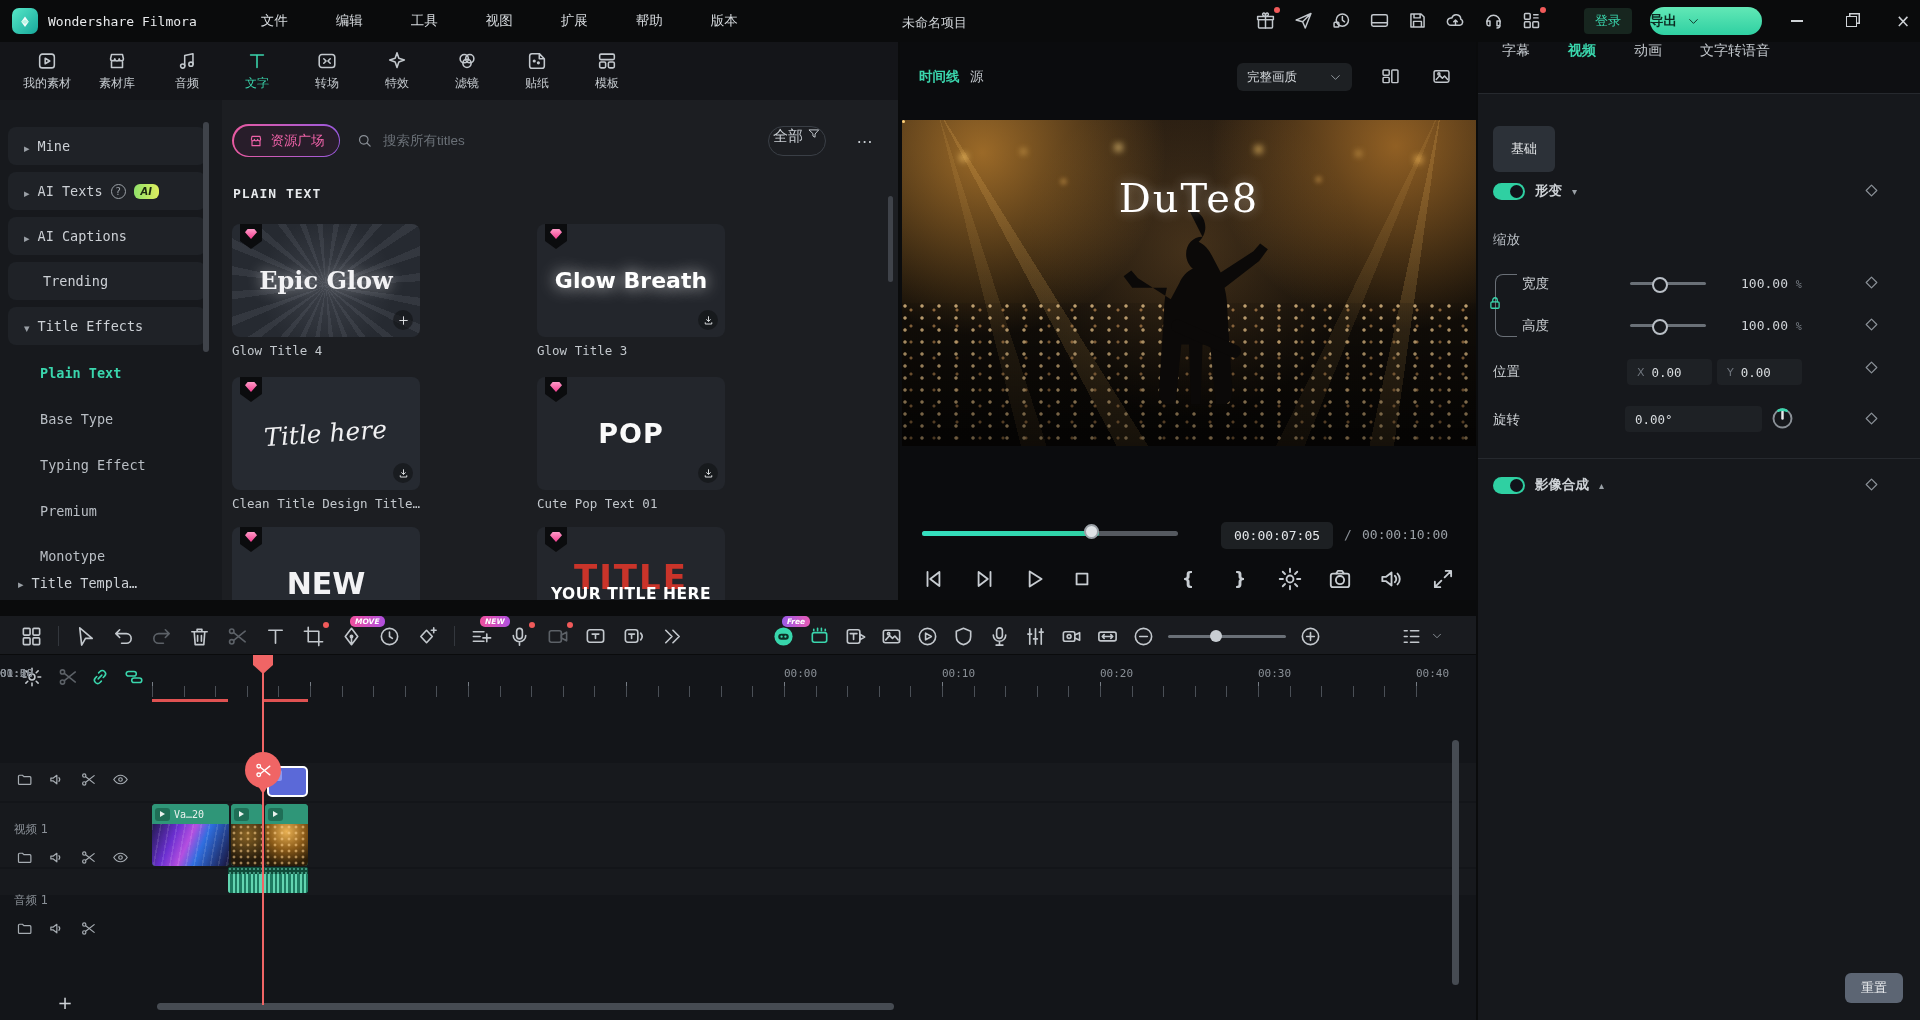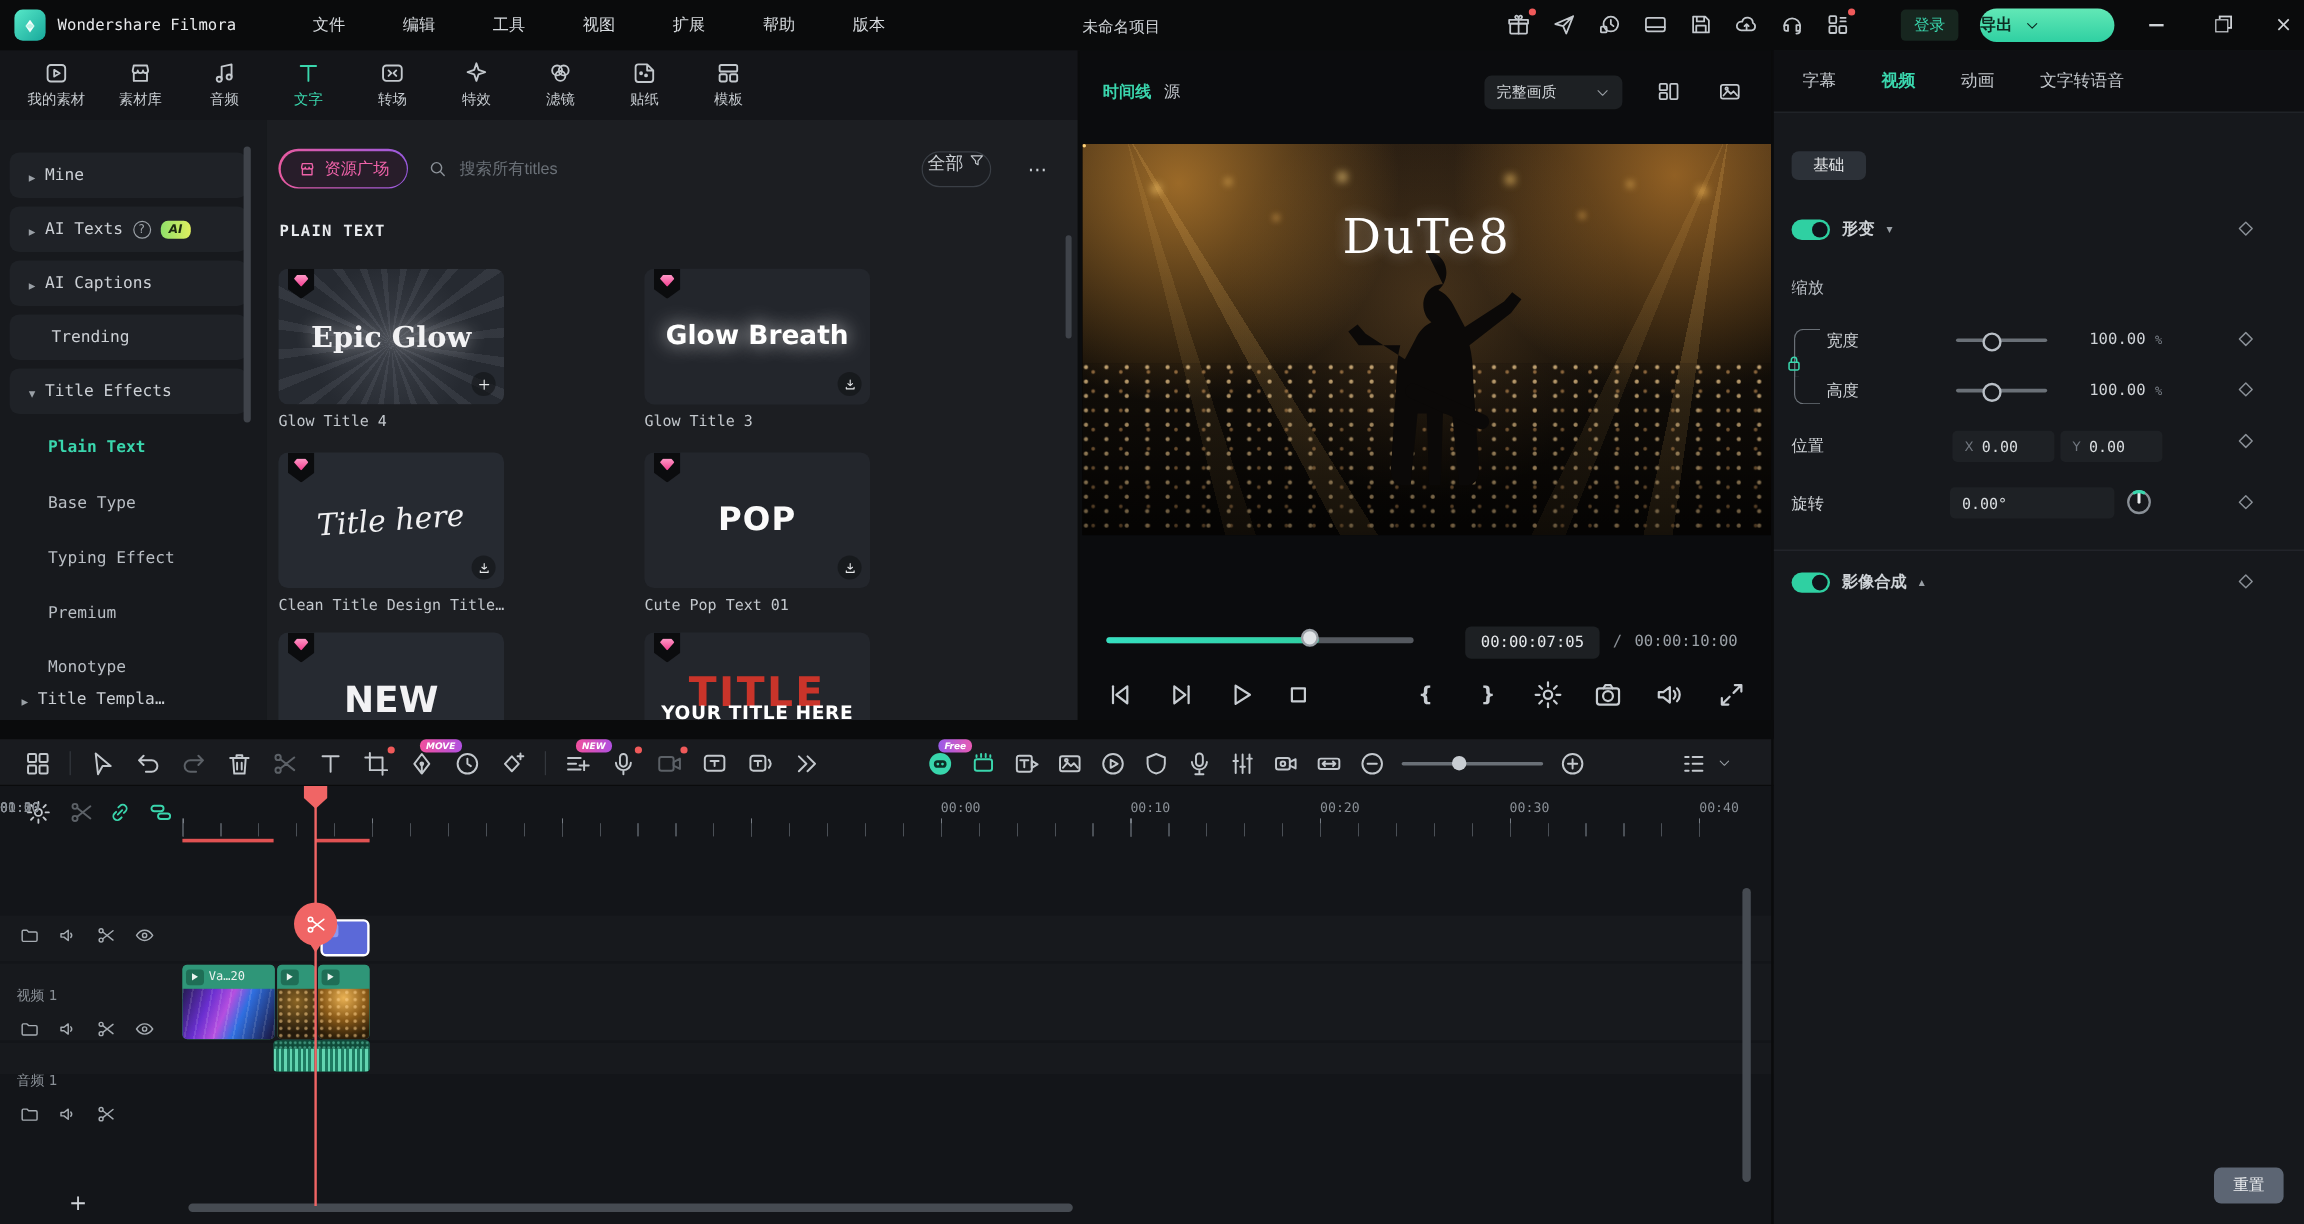--- a/index.html
+++ b/index.html
@@ -94,24 +94,24 @@
   .pg-fill{height:100%;border-radius:3px;background:linear-gradient(90deg,#35e0c0,#2fd0a2)}
   .pg-handle{position:absolute;left:184px;top:482px;width:15px;height:15px;border-radius:50%;background:#dfe3e6;border:2px solid #9aa0a6}
   .timebox{position:absolute;left:321px;top:480px;width:112px;height:27px;background:#1d2023;border-radius:5px;display:flex;align-items:center;justify-content:center;font-size:13px;color:#e4e7ea}
   .timesep{position:absolute;left:444px;top:485px;color:#8a9097;font-size:13px}
   .timetotal{position:absolute;left:462px;top:485px;font-size:13px;color:#9aa0a6}
   .pc{position:absolute;top:524px;width:26px;height:26px;transform:translateX(-50%)}
   .pc .ic{width:100%;height:100%;color:#c8cdd2}
   .brace{font-size:17px;font-weight:bold;color:#c8cdd2;display:flex;align-items:center;justify-content:center;width:100%;height:100%}
   
   .props{left:1478px;top:42px;width:442px;height:978px;background:#16181c}
-  .pr-tabs{position:absolute;left:0;top:0;width:442px;height:52px;background:#0e0f12;border-bottom:1px solid #26292e;display:flex;align-items:center;gap:38px;padding-left:24px}
+  .pr-tabs{position:absolute;left:0;top:0;width:442px;height:52px;background:#0e0f12;border-bottom:1px solid #26292e;display:flex;gap:38px;padding-left:24px}
   .pr-tab{font-size:14px;color:#c3c8cd}
   .pr-tab.active{color:#3ad6ad;font-weight:bold}
-  .pill{position:absolute;left:15px;top:84px;background:#2c3138;border-radius:6px;padding:3px 18px;font-size:13px;color:#e8eaec}
+  .pill{position:absolute;left:15px;top:84px;background:#2c3138;border-radius:6px;padding:14px 18px;font-size:13px;color:#e8eaec}
   .toggle{width:32px;height:17px;border-radius:9px;background:#2fd0a2;position:relative}
   .toggle::after{content:"";position:absolute;right:2px;top:2px;width:13px;height:13px;border-radius:50%;background:#10131a}
   .prow-label{font-size:13.5px;color:#cfd3d7}
   .kf{position:absolute;left:385px;width:17px;height:17px;color:#8a9097}
   .pslider{position:absolute;width:76px;height:3px;border-radius:2px;background:#6a7077}
   .pslider::after{content:"";position:absolute;left:22px;top:-5px;width:12px;height:12px;border-radius:50%;background:#16181c;border:2px solid #b9bfc6}
   .pval{position:absolute;font-size:13px;color:#cfd3d7;font-family:"DejaVu Sans Mono",monospace}
   .punit{font-size:10px;color:#7c828a}
   .pbox{position:absolute;height:26px;background:#1e2125;border-radius:4px;display:flex;align-items:center;gap:7px;padding:0 10px;font-size:12.5px}
   .pbox .lbl{color:#70767e;font-size:11px}

